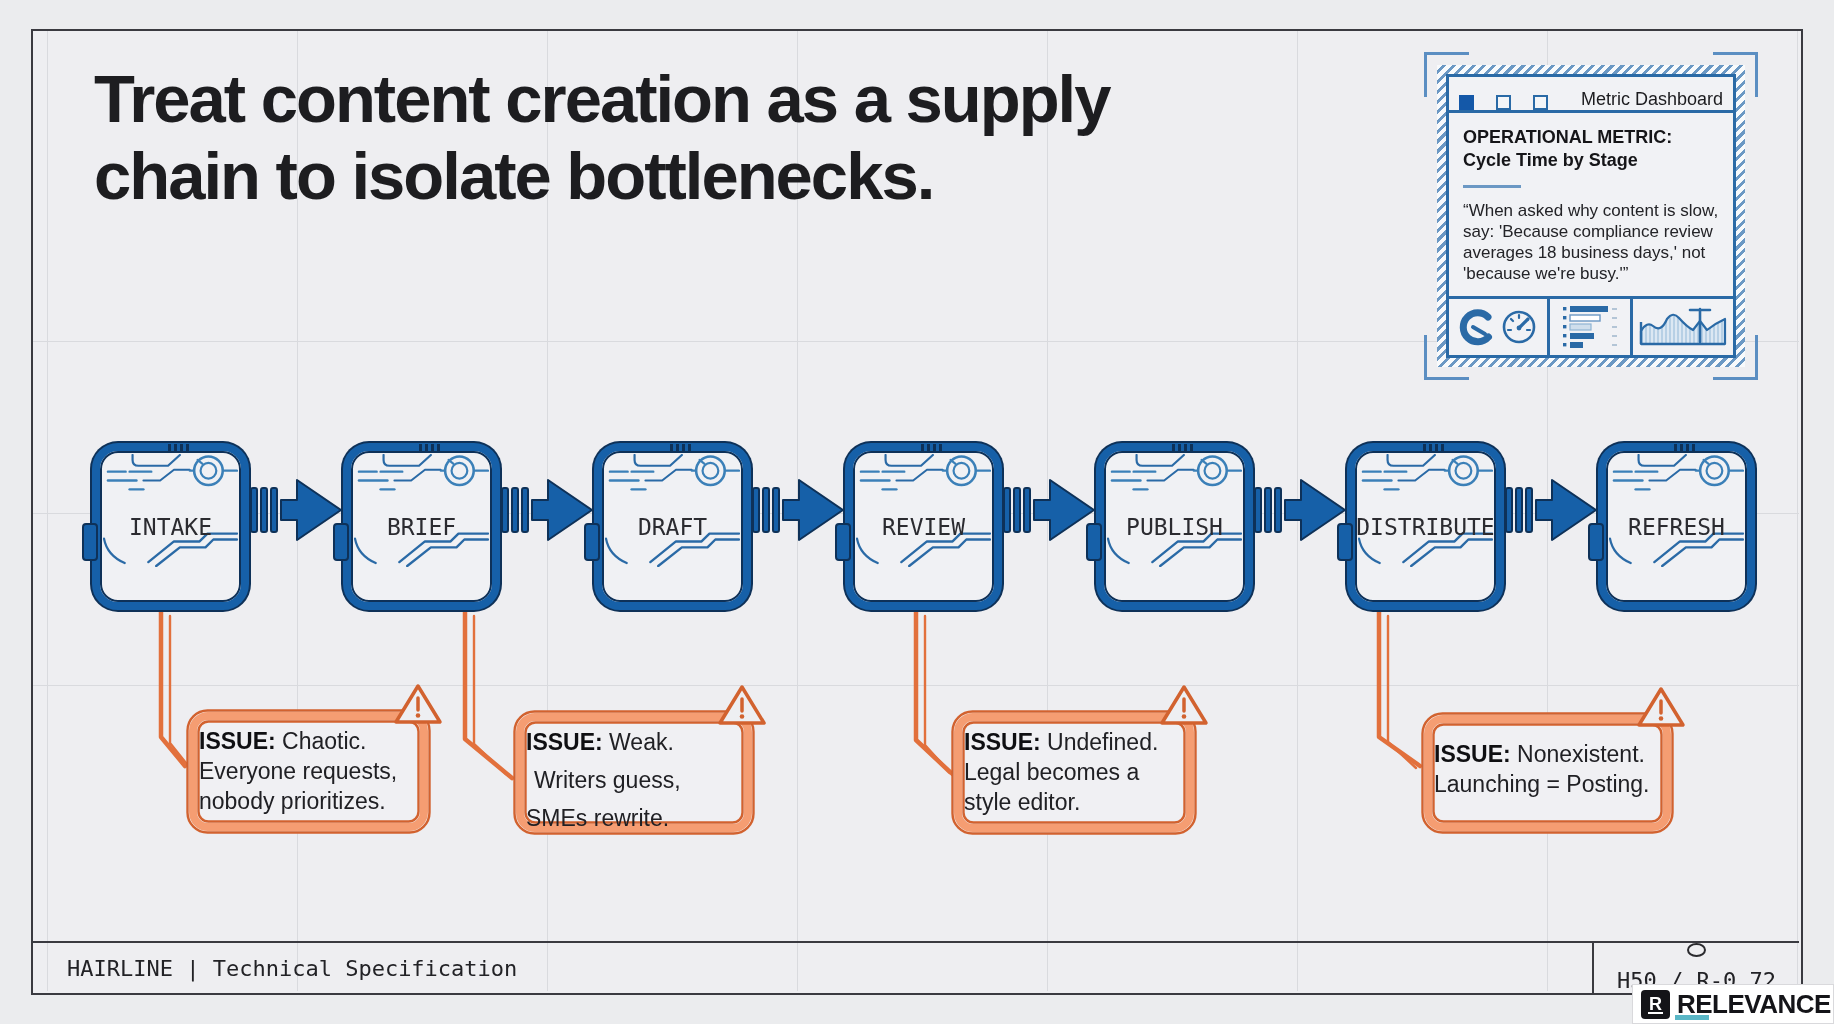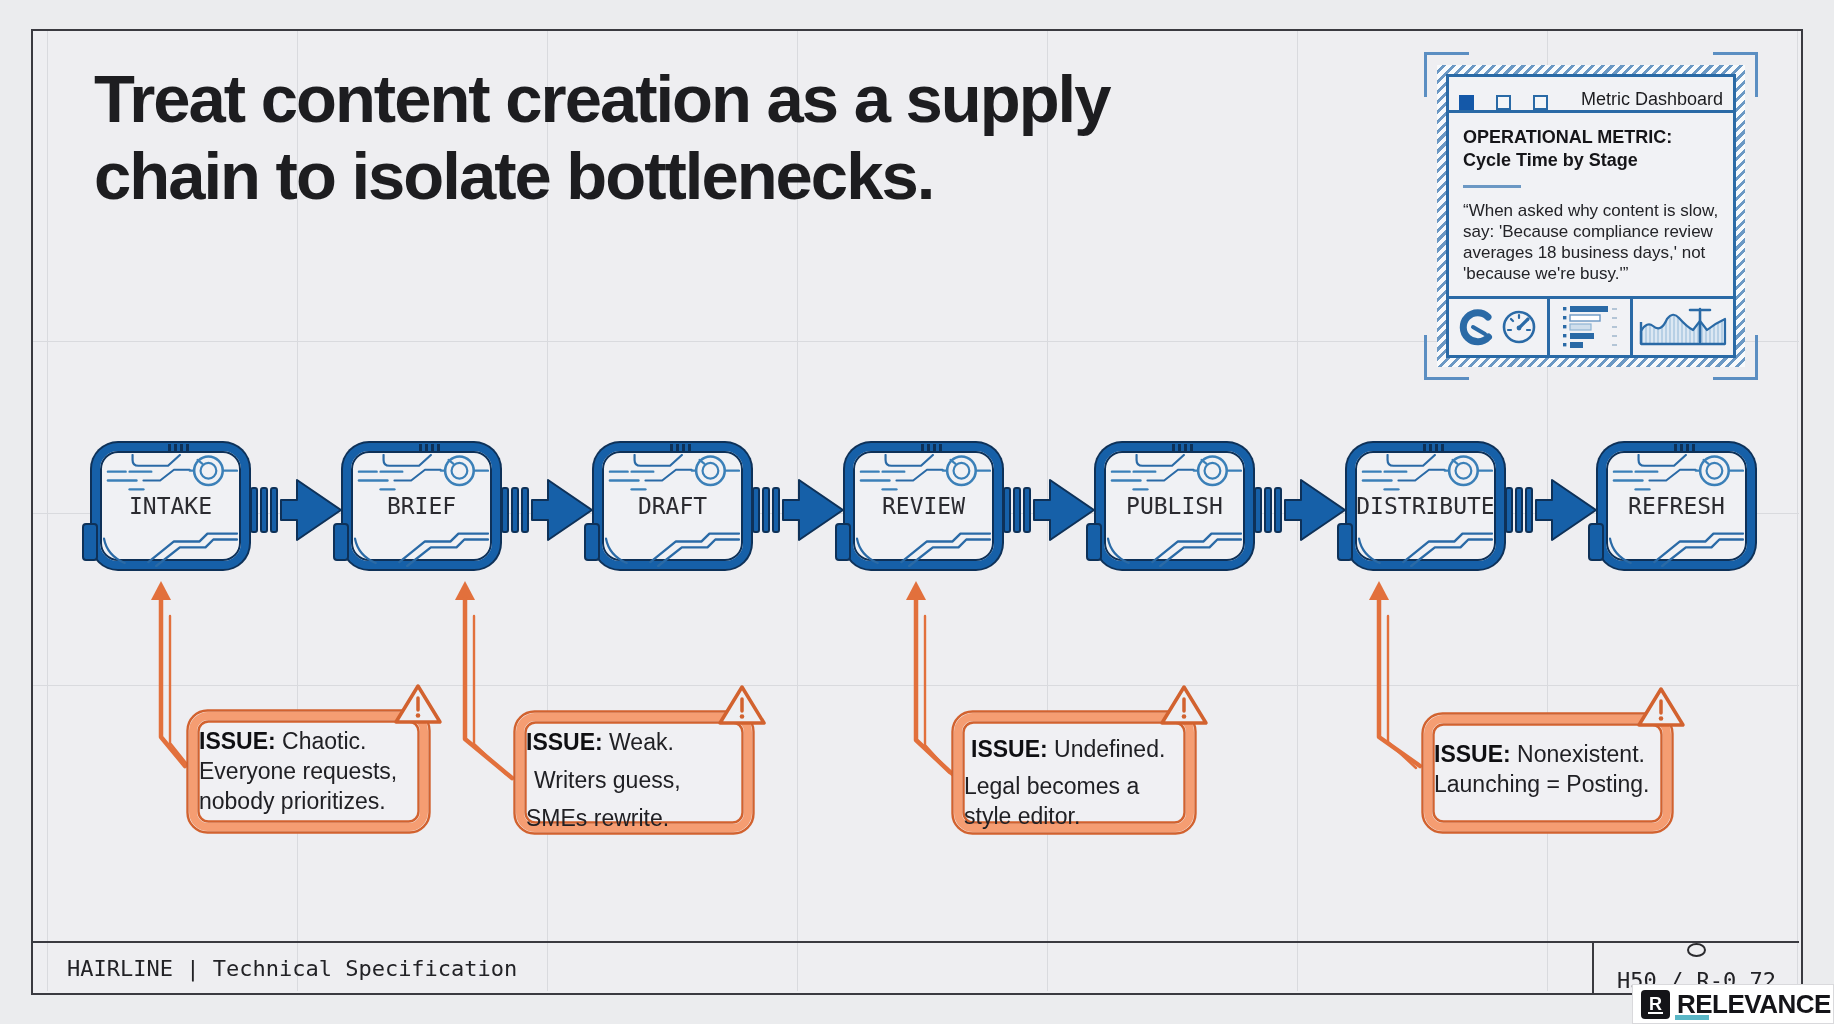--- a/index.html
+++ b/index.html
@@ -36,21 +36,21 @@
   .icell.c1{width:98px;border-right:3px solid #2a6aa6;gap:6px;}
   .icell.c2{width:80px;border-right:3px solid #2a6aa6;}
   .icell.c3{flex:1;}
   .cb{position:absolute;width:42px;height:42px;z-index:3;}
   .cb.tl{left:-13px;top:-13px;border-left:3px solid #5b8ec2;border-top:3px solid #5b8ec2;}
   .cb.tr{right:-13px;top:-13px;border-right:3px solid #5b8ec2;border-top:3px solid #5b8ec2;}
   .cb.bl{left:-13px;bottom:-13px;border-left:3px solid #5b8ec2;border-bottom:3px solid #5b8ec2;}
   .cb.br{right:-13px;bottom:-13px;border-right:3px solid #5b8ec2;border-bottom:3px solid #5b8ec2;}
 
   
-  .stage{position:absolute;top:443px;width:157px;height:126px;box-sizing:border-box;
+  .stage{position:absolute;top:443px;width:157px;height:167px;box-sizing:border-box;
     background:#f0f1f4;border:8px solid #1660a8;border-radius:26px;z-index:3;
     box-shadow:0 0 0 2px #0e3158, inset 0 0 0 2px #0e3158;}
   .stage-label{position:absolute;inset:0;display:flex;align-items:center;justify-content:center;
     font-family:"DejaVu Sans Mono",monospace;font-size:23px;color:#2b2b30;white-space:nowrap;}
   .deco{position:absolute;left:3px;top:3px;width:135px;height:113px;}
   .ticks{position:absolute;top:-7px;left:68px;display:flex;gap:3px;}
   .ticks i{display:block;width:3px;height:9px;background:#0e3158;}
   .tab{position:absolute;left:-18px;top:72px;width:12px;height:34px;background:#1660a8;
     border:2px solid #0e3158;border-radius:4px;}
 
@@ -378,21 +378,21 @@
   </div>
 
   <div class="callout" style="left:950px;top:709px;width:248px;height:127px">
     <svg class="frame" viewBox="0 0 248 127">
       <rect x="3" y="3" width="242" height="121" rx="20" fill="#f0f0f3"></rect>
       <rect x="8" y="8" width="232" height="111" rx="15" fill="none" stroke="#f59d72" stroke-width="8"></rect>
       <rect x="2.5" y="2.5" width="243" height="122" rx="20" fill="none" stroke="#d2622f" stroke-width="2.4"></rect>
       <rect x="13.5" y="13.5" width="221" height="100" rx="10" fill="none" stroke="#d2622f" stroke-width="2.4"></rect>
     </svg>
     <div class="callout-body">
-      <p style="margin:7px"><b>ISSUE:</b> <span>Undefined.</span></p>
+      <p style="margin:0"><b>ISSUE:</b> <span>Undefined.</span></p>
       <p style="margin:0">Legal becomes a</p>
       <p style="margin:0">style editor.</p>
     </div>
     <svg class="warn" width="52" height="46" viewBox="0 0 52 46">
         <use href="#warn-g"></use>
       </svg>
   </div>
 
   <div class="callout" style="left:1420px;top:711px;width:255px;height:124px">
     <svg class="frame" viewBox="0 0 255 124">

